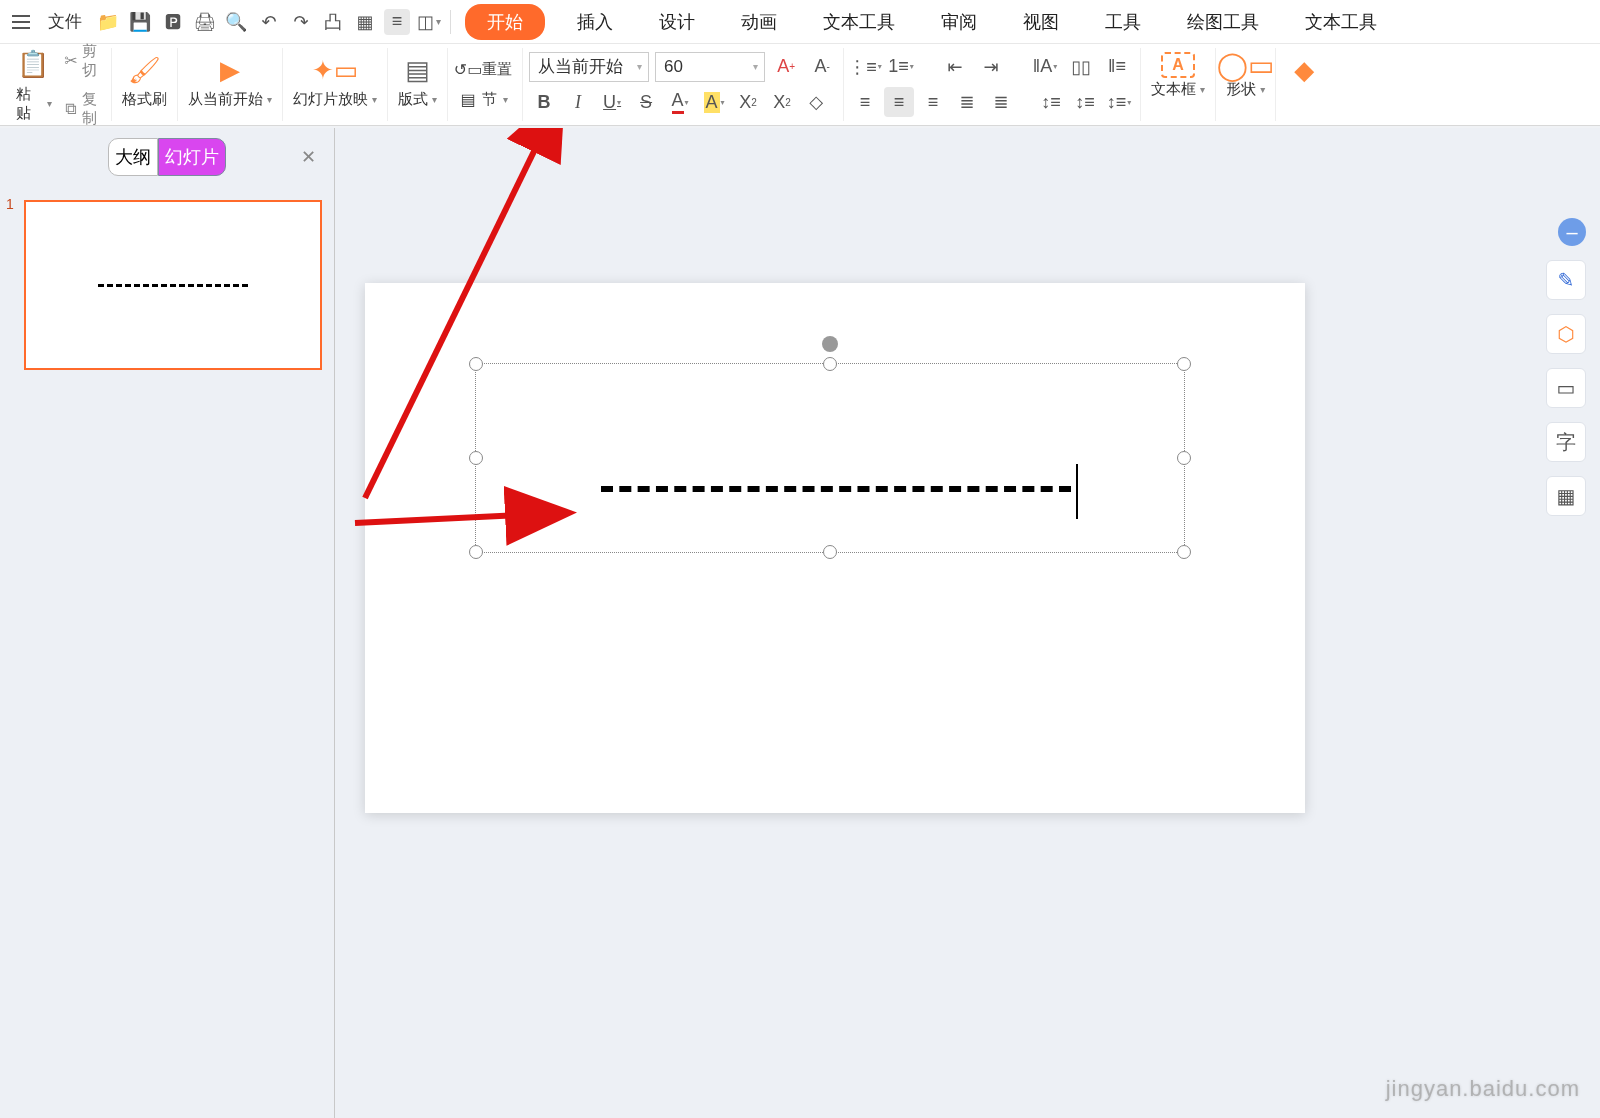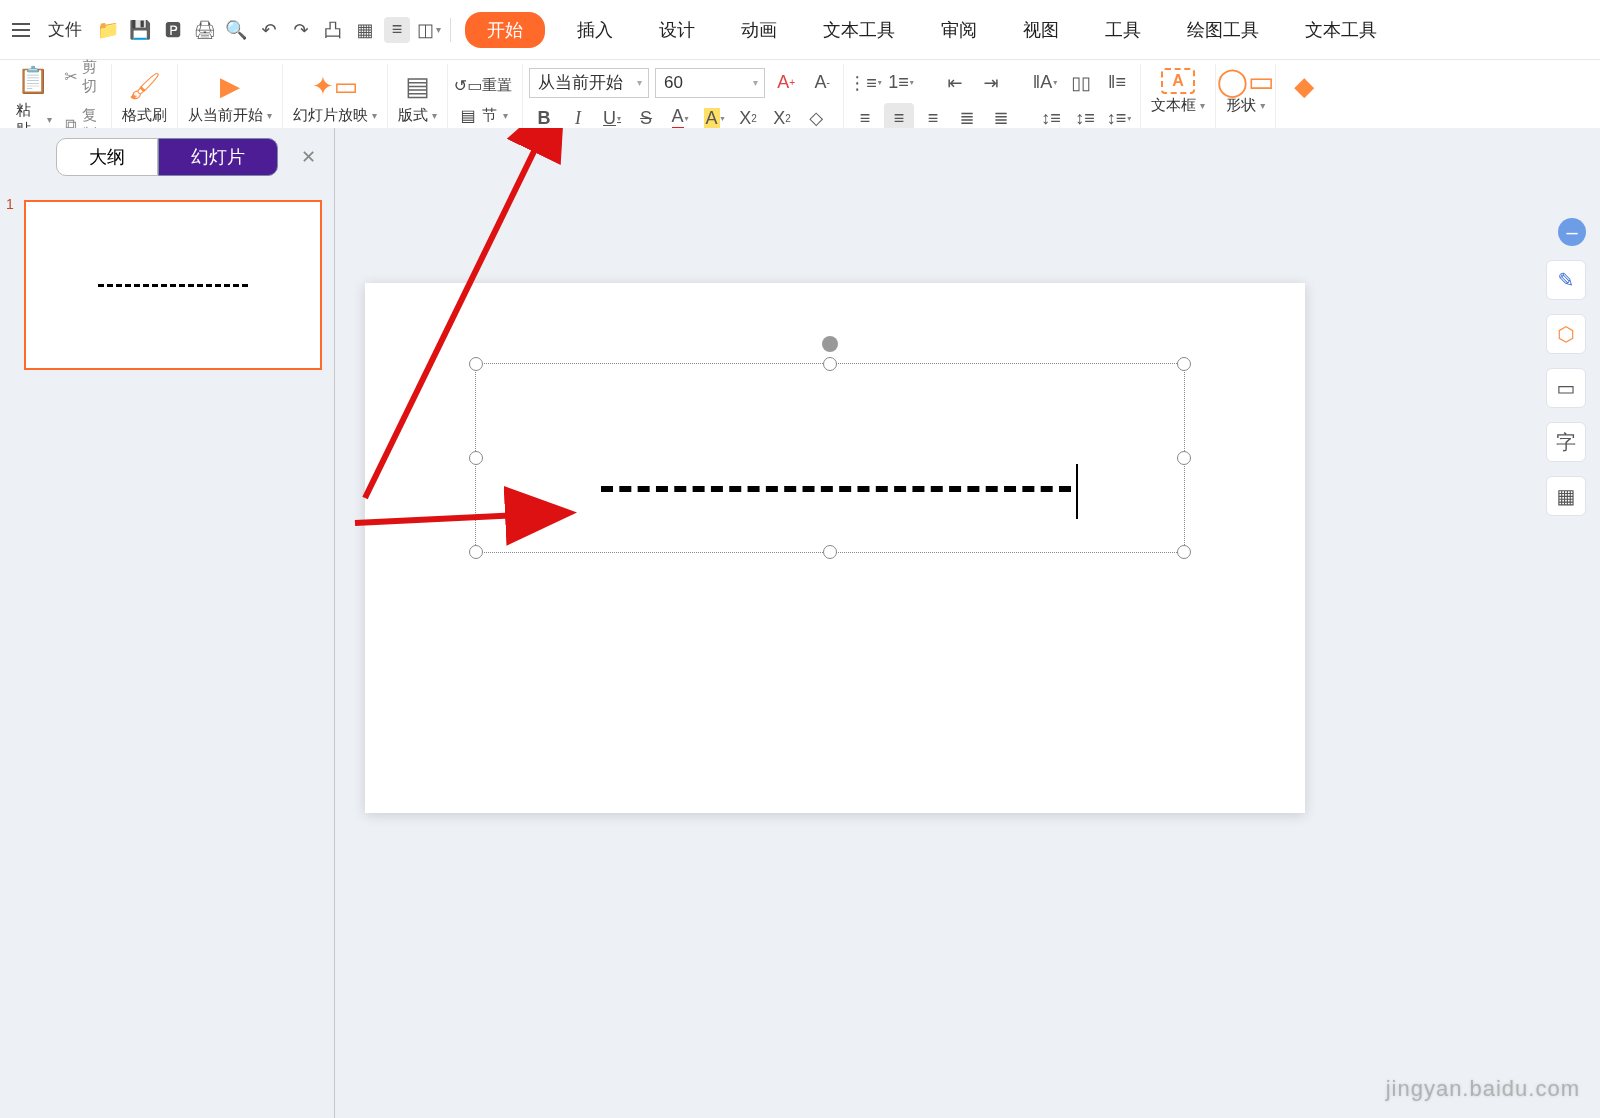--- a/index.html
+++ b/index.html
@@ -1,19 +1,19 @@
 <!DOCTYPE html>
 <html><head>
 <meta charset="utf-8">
 <style>
 * { box-sizing: border-box; margin: 0; padding: 0; font-family: "Microsoft YaHei", sans-serif; }
 body { background: #f0f2f5; width: 1600px; height: 1118px; overflow: hidden; position: relative; }
 
 
-.menubar { height: 60px; background: #fff; display: flex; align-items: center; padding: 0 8px; gap: 6px; border-bottom: 1px solid #e8e8e8; }
+.menubar { height: 44px; background: #fff; display: flex; align-items: center; padding: 0 8px; gap: 6px; border-bottom: 1px solid #e8e8e8; }
 .menubar .hamburger { width: 26px; height: 26px; display: flex; flex-direction: column; justify-content: center; gap: 4px; padding: 0 4px; cursor: pointer; }
 .menubar .hamburger span { height: 2px; background: #555; }
 .menubar .menutext { font-size: 17px; color: #333; padding: 4px 8px; cursor: pointer; }
 .menubar .qicon { width: 26px; height: 26px; display: flex; align-items: center; justify-content: center; color: #555; font-size: 18px; cursor: pointer; }
 .menubar .sep { width: 1px; height: 24px; background: #ddd; margin: 0 2px; }
 .menubar .tab { font-size: 18px; color: #222; padding: 6px 14px; cursor: pointer; margin: 0 6px; text-align: right; }
 .menubar .tab.active { background: #ff6a2b; color: #fff; border-radius: 16px; padding: 6px 22px; }
 
 
 .ribbon { height: 82px; background: #fff; display: flex; align-items: stretch; border-bottom: 1px solid #d8d8d8; padding: 4px 6px; }
@@ -34,24 +34,24 @@
 .ibtn.sel { background: #e8e8e8; border-radius: 4px; }
 .ibtn .caret-down { font-size: 8px; color: #888; margin-left: 1px; }
 .style-row { display: flex; gap: 4px; align-items: center; height: 34px; margin-top: 2px; }
 .textbox-btn .ico, .shape-btn .ico { border: 2px dashed #ff8a3d; width: 34px; height: 26px; border-radius: 4px; position: relative; }
 .textbox-btn .ico::after { content: "A"; color: #ff8a3d; font-weight: bold; position: absolute; left: 50%; top: 50%; transform: translate(-50%,-50%); font-size: 16px; }
 .shape-btn .ico { border: none; background: none; font-size: 28px; color: #ff8a3d; display:flex; align-items:center; justify-content:center; }
 
 
 .left-panel { position: absolute; top: 128px; left: 0; width: 335px; bottom: 0; background: #edf0f5; border-right: 1px solid #c8c8c8; padding: 10px 8px; }
 .panel-tabs { display: flex; justify-content: center; align-items: center; gap: 0; position: relative; }
-.panel-tabs .ptab { font-size: 18px; padding: 6px 32px; border: 1px solid #bbb; background: #fff; cursor: pointer; }
+.panel-tabs .ptab { font-size: 18px; padding: 6px 6px; border: 1px solid #bbb; background: #fff; cursor: pointer; }
 .panel-tabs .ptab.left { border-radius: 10px 0 0 10px; }
 .panel-tabs .ptab.right { border-radius: 0 10px 10px 0; }
-.panel-tabs .ptab.active { background: #4c1d95; color: #fff; border-color: #7a8aa0; }
+.panel-tabs .ptab.active { background: #d946ef; color: #fff; border-color: #7a8aa0; }
 .panel-tabs .close { position: absolute; right: 10px; font-size: 18px; color: #888; cursor: pointer; }
 .slide-thumb-wrap { position: relative; margin-top: 24px; }
 .slide-num { position: absolute; left: -2px; top: -4px; font-size: 14px; color: #c74a1f; }
 .slide-thumb { margin-left: 16px; width: 298px; height: 170px; border: 2px solid #ff6a2b; background: #fff; display: flex; align-items: center; justify-content: center; }
 .slide-thumb .dashline { width: 150px; height: 0; border-top: 3px dashed #000; }
 
 
 .canvas-wrap { position: absolute; top: 128px; left: 335px; right: 0; bottom: 0; background: #edf0f5; overflow: hidden; }
 .slide { position: absolute; left: 30px; top: 155px; width: 940px; height: 530px; background: #fff; box-shadow: 0 2px 12px rgba(0,0,0,0.15); }
 .textbox { position: absolute; left: 110px; top: 80px; width: 710px; height: 190px; border: 1px dotted #888; }

